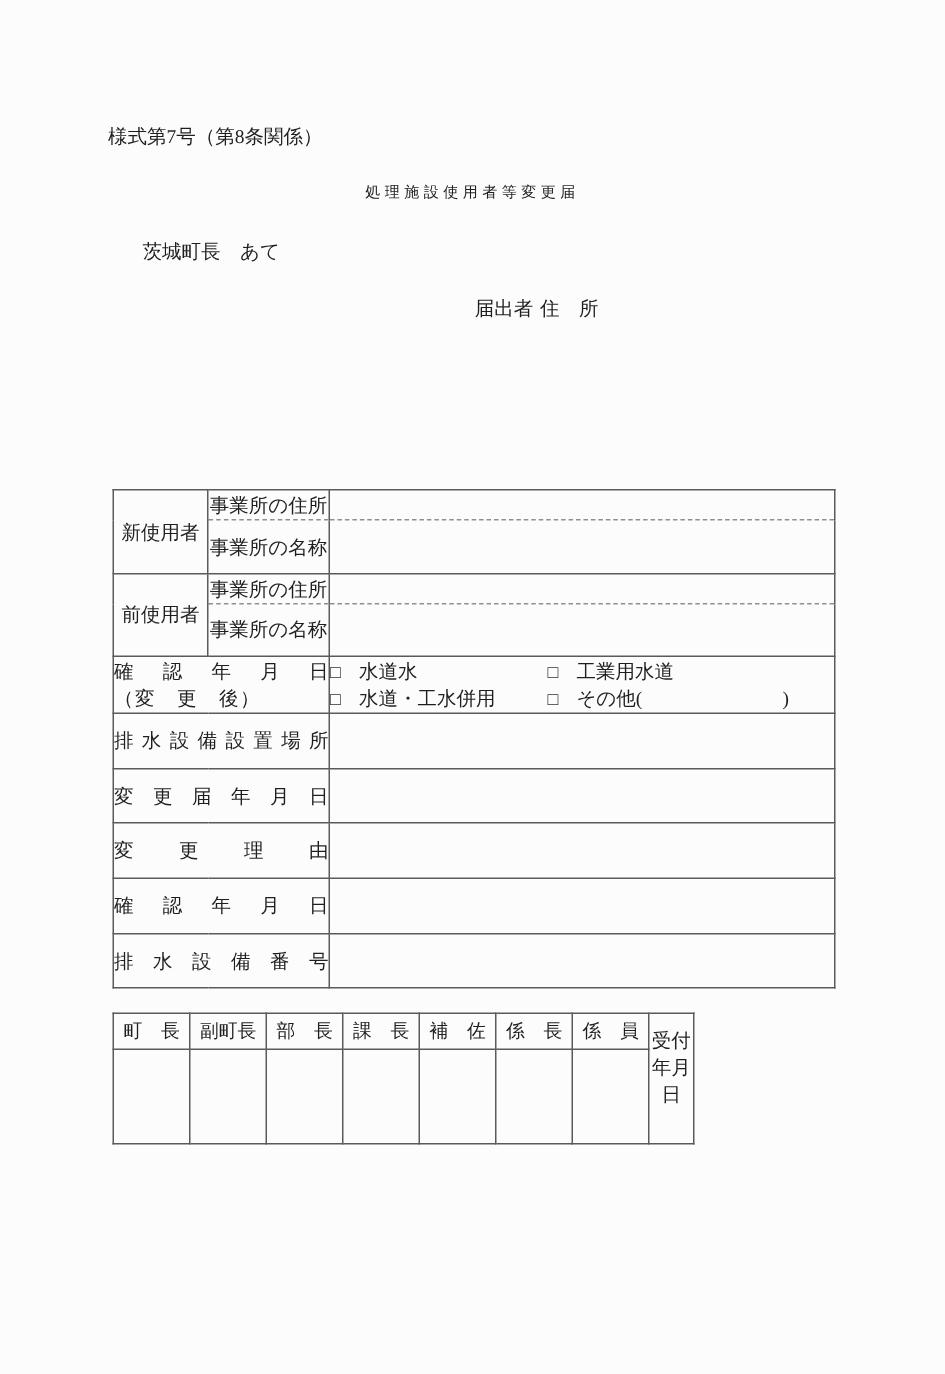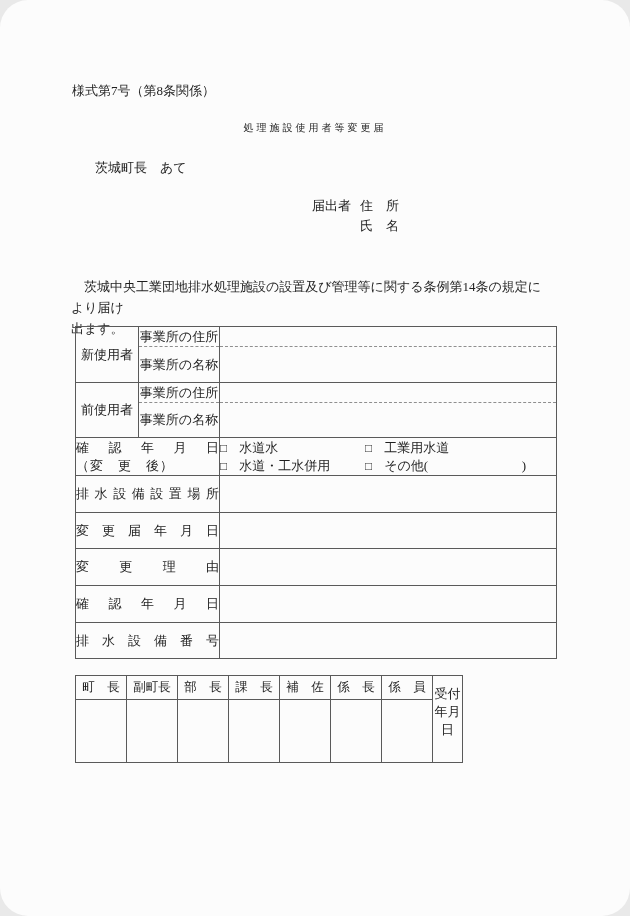--- a/index.html
+++ b/index.html
@@ -5,41 +5,40 @@
   * { margin:0; padding:0; box-sizing:border-box; }
   html,body { background:#e9e9e9; }
   .page {
     position:relative;
     width:630px; height:916px;
     background:#fcfcfc;
     color:#1f1f1f;
     font-family:"Liberation Serif","DejaVu Serif",serif;
     overflow:hidden;
     margin:0 auto;
-    border-radius:28px;
   }
   .form-number {
     position:absolute; left:72px; top:82px;
     font-size:13px;
   }
   .form-title {
     position:absolute; left:0; right:0; top:121px;
     text-align:center;
     font-size:10px; letter-spacing:3px;
   }
   .addressee {
     position:absolute; left:95px; top:159px;
     font-size:13px;
   }
   .declarant {
     position:absolute; left:312px; top:196px;
     font-size:13px; line-height:20px;
   }
   .dec-row { display:flex; white-space:pre; }
-  .dec-head { width:48px; }
+  .dec-head { width:48px;text-align:center; }
   .dec-paren { margin-left:27px; }
   .body-text {
     position:absolute; left:71px; top:276px; width:478px;
     font-size:13px; line-height:21px;
     white-space:pre-wrap;
   }
 
   
   table { border-collapse:collapse; table-layout:fixed; }
   .main-table {
@@ -98,27 +97,22 @@
 
   <div class="form-title">処理施設使用者等変更届</div>
 
   <div class="addressee">茨城町長　あて</div>
 
   <div class="declarant">
     <div class="dec-row">
       <span class="dec-head">届出者</span>
       <span>住　所</span>
     </div>
-    <div class="dec-row">
-      <span class="dec-head"></span>
-      <span>氏　名</span>
-    </div>
   </div>
 
-  <div class="body-text"><span>　茨城中央工業団地排水処理施設の設置及び管理等に関する条例第14条の規定により届け</span><br><span>出ます。</span></div>
 
   <table class="main-table">
     <colgroup>
         <col style="width:63px">
         <col style="width:81px">
         <col>
       </colgroup>
     <tbody>
         <tr class="h20">
       <td rowspan="2" class="c">新使用者</td>

